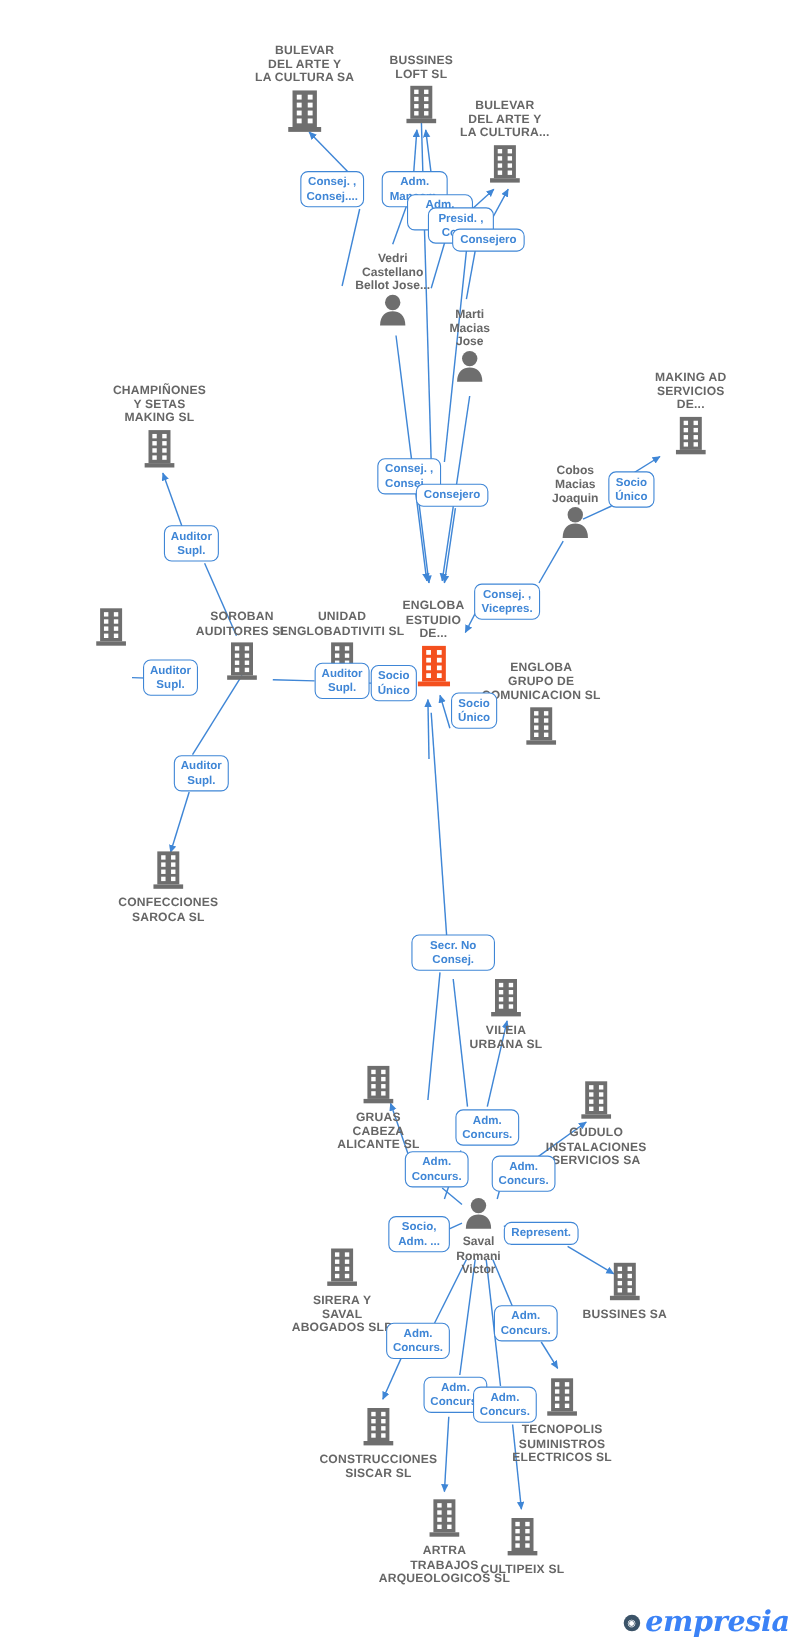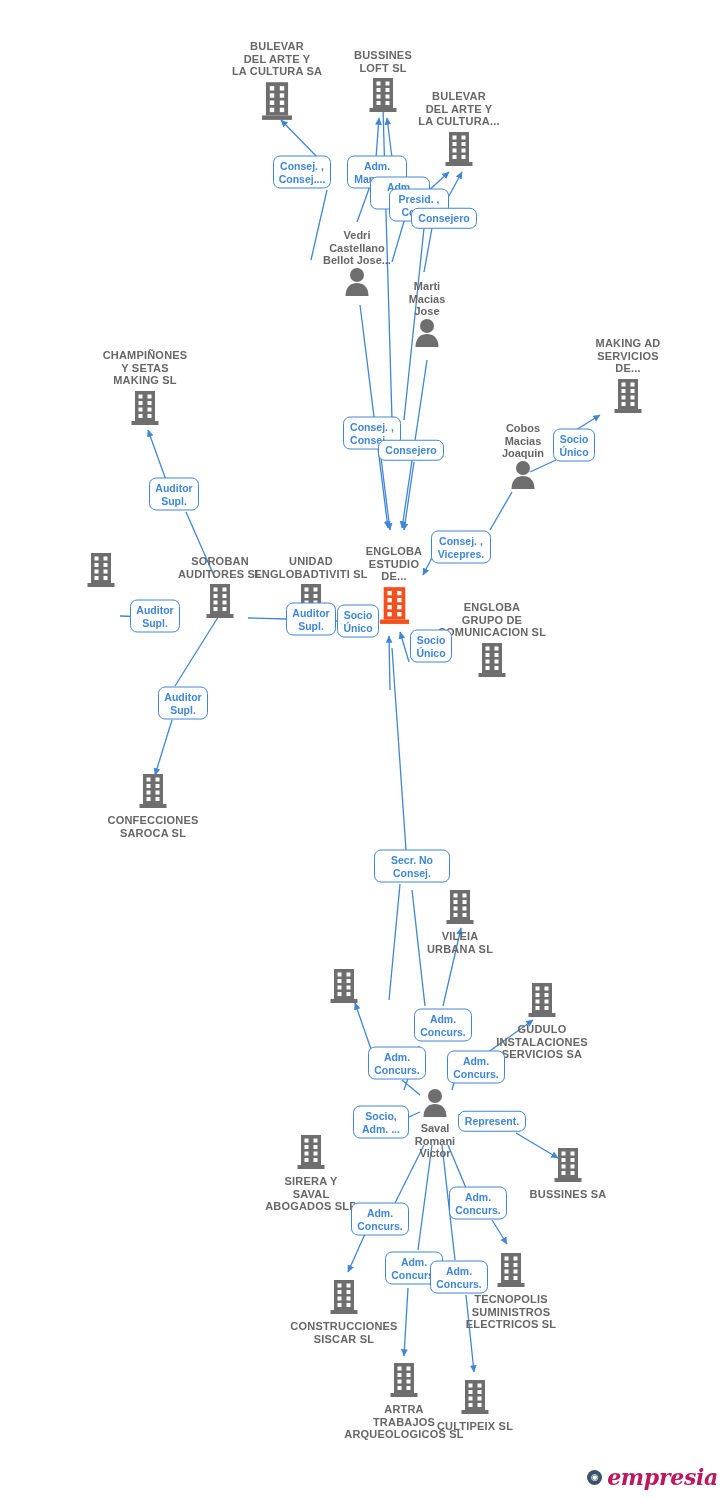--- a/index.html
+++ b/index.html
@@ -20,21 +20,21 @@
 
   .rel{position:absolute;transform:translate(-50%,-50%);
        border:1.4px solid #3f86d6;border-radius:7px;background:#fff;
        color:#3f86d6;font-size:10.5px;line-height:12.5px;text-align:center;
        padding:3px 2px;white-space:pre-line;box-sizing:border-box;}
 
   .logo{position:absolute;right:10px;bottom:10px;display:flex;align-items:center;gap:5px;}
   .logo .mark{width:15px;height:15px;border-radius:50%;background:#3b5368;
               display:flex;align-items:center;justify-content:center;}
   .logo .mark span{color:#fff;font-size:9px;line-height:9px;}
-  .logo .wordmark{color:#be185d;font-size:22px;font-family:"DejaVu Serif",serif;
+  .logo .wordmark{color:#3b82f6;font-size:26px;font-family:"DejaVu Serif",serif;
                   font-style:italic;letter-spacing:-.3px;}
 </style>
 </head>
 <body>
 
 <div id="canvas">
   <svg class="edges" viewBox="0 0 728 1500">
     <defs>
       <marker id="ah" markerWidth="7" markerHeight="7" refX="5.2" refY="2.6" orient="auto" markerUnits="strokeWidth">
         <path d="M0,0 L5.6,2.6 L0,5.2 z" fill="#3f86d6"></path>
@@ -321,20 +321,23 @@
               <rect x="8.5" y="5.5" width="4" height="4"></rect>
               <rect x="17.5" y="5.5" width="4" height="4"></rect>
               <rect x="8.5" y="12" width="4" height="4"></rect>
               <rect x="17.5" y="12" width="4" height="4"></rect>
               <rect x="8.5" y="18.5" width="4" height="4"></rect>
               <rect x="17.5" y="18.5" width="4" height="4"></rect>
               <rect x="8.5" y="25" width="4" height="4"></rect>
               <rect x="17.5" y="25" width="4" height="4"></rect>
             </g>
           </svg></span>
+        <span class="cap">GRUAS
+CABEZA
+ALICANTE SL</span>
       </div>
       <div class="node capunder" style="left: 542px; top: 981px;">
         <span class="glyph"><svg width="30" height="37" viewBox="0 0 30 37">
             <rect x="5" y="2" width="20" height="30" fill="#6e6e6e"></rect>
             <rect x="1.5" y="32" width="27" height="4" fill="#6e6e6e"></rect>
             <g fill="#fff">
               <rect x="8.5" y="5.5" width="4" height="4"></rect>
               <rect x="17.5" y="5.5" width="4" height="4"></rect>
               <rect x="8.5" y="12" width="4" height="4"></rect>
               <rect x="17.5" y="12" width="4" height="4"></rect>

